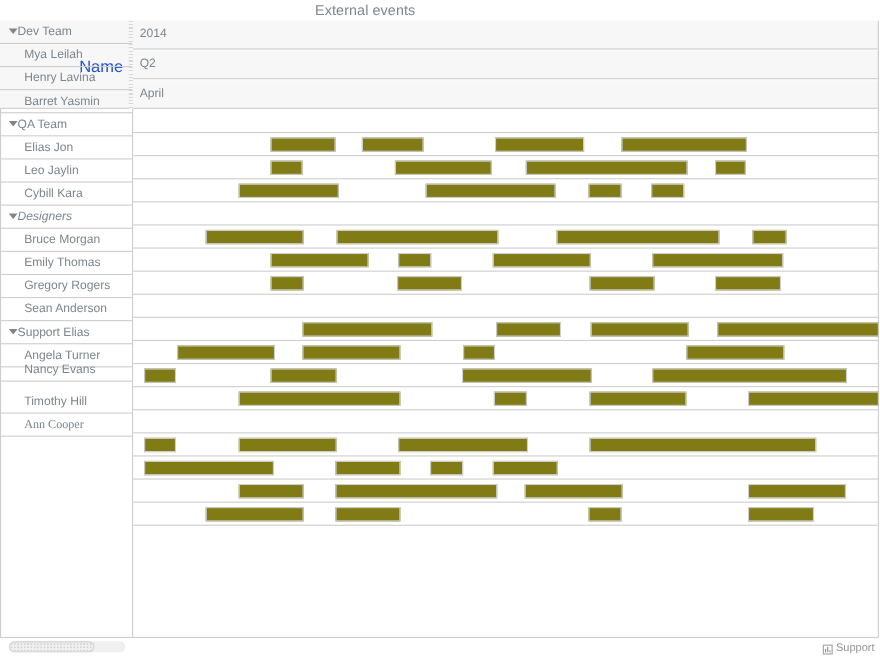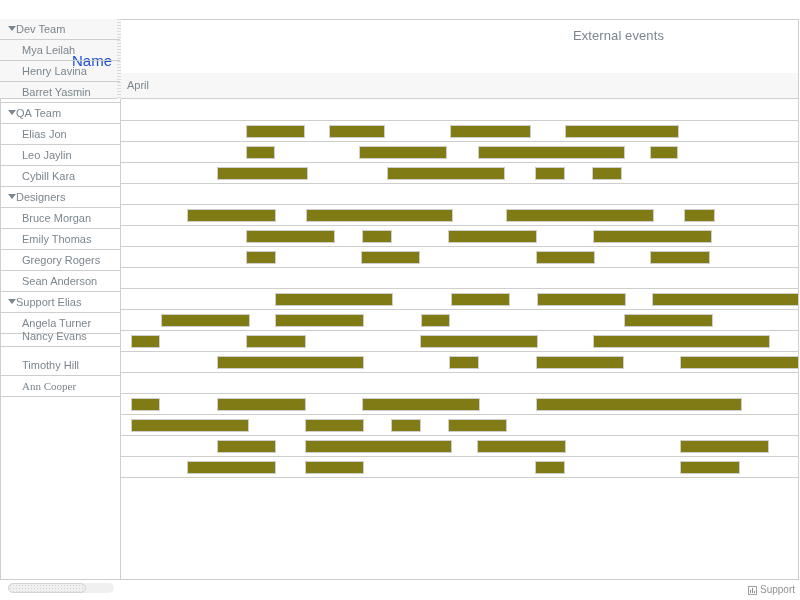--- a/index.html
+++ b/index.html
@@ -22,25 +22,24 @@
   }
 
   
   .chart-title {
     position: absolute;
     left: 0;
     top: 0;
     width: 664px;
     height: 20px;
     line-height: 20px;
-    text-align: right;
+    text-align: center;
     font-size: 13px;
     color: #7c868e;
     letter-spacing: 0.1px;
-    margin-top: 26px;
   }
 
   
   .plot-frame {
     position: absolute;
     left: 0;
     top: 19px;
     width: 799px;
     height: 561px;
     border: 1px solid #cecece;
@@ -267,21 +266,21 @@
         </div>
         <div class="row child" style="top: 105px;">
           <span class="label">Elias Jon</span>
         </div>
         <div class="row child" style="top: 126px;">
           <span class="label">Leo Jaylin</span>
         </div>
         <div class="row child" style="top: 147px;">
           <span class="label">Cybill Kara</span>
         </div>
-        <div class="row parent" style="top: 168px;">
+        <div class="row parent" style="top: 168px; font-style: italic;">
           <span class="expander"></span>
           <span class="label">Designers</span>
         </div>
         <div class="row child" style="top: 189px;">
           <span class="label">Bruce Morgan</span>
         </div>
         <div class="row child" style="top: 210px;">
           <span class="label">Emily Thomas</span>
         </div>
         <div class="row child" style="top: 231px;">
@@ -303,20 +302,30 @@
         <div class="row child" style="top: 336px;">
           <span class="label">Timothy Hill</span>
         </div>
         <div class="row child" style="top: 357px; font-family: Liberation Serif, serif;">
           <span class="label">Ann Cooper</span>
         </div>
       </div>
   </div>
 
   <div class="tl-header">
+    <div class="tl-level tl-level-0">
+        <div class="cell" style="left: 0px; width: 678px;">
+          <div class="cell-text">2014</div>
+        </div>
+      </div>
+    <div class="tl-level tl-level-1">
+        <div class="cell" style="left: 0px; width: 678px;">
+          <div class="cell-text">Q2</div>
+        </div>
+      </div>
     <div class="tl-level tl-level-2">
         <div class="cell" style="left: 0px; width: 678px;">
           <div class="cell-text">April</div>
         </div>
       </div>
   </div>
 
   <div class="tl-body" id="tl-body">
       <div class="tl-row" style="top: 0px;"></div>
       <div class="tl-row" style="top: 21px;">

